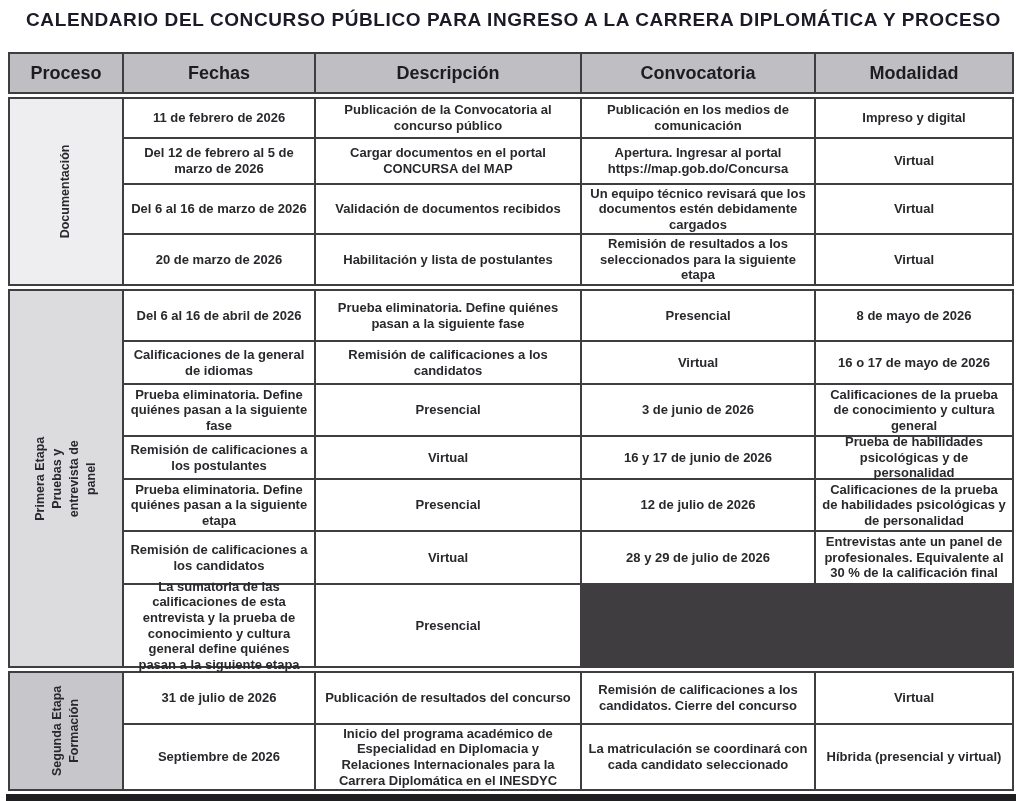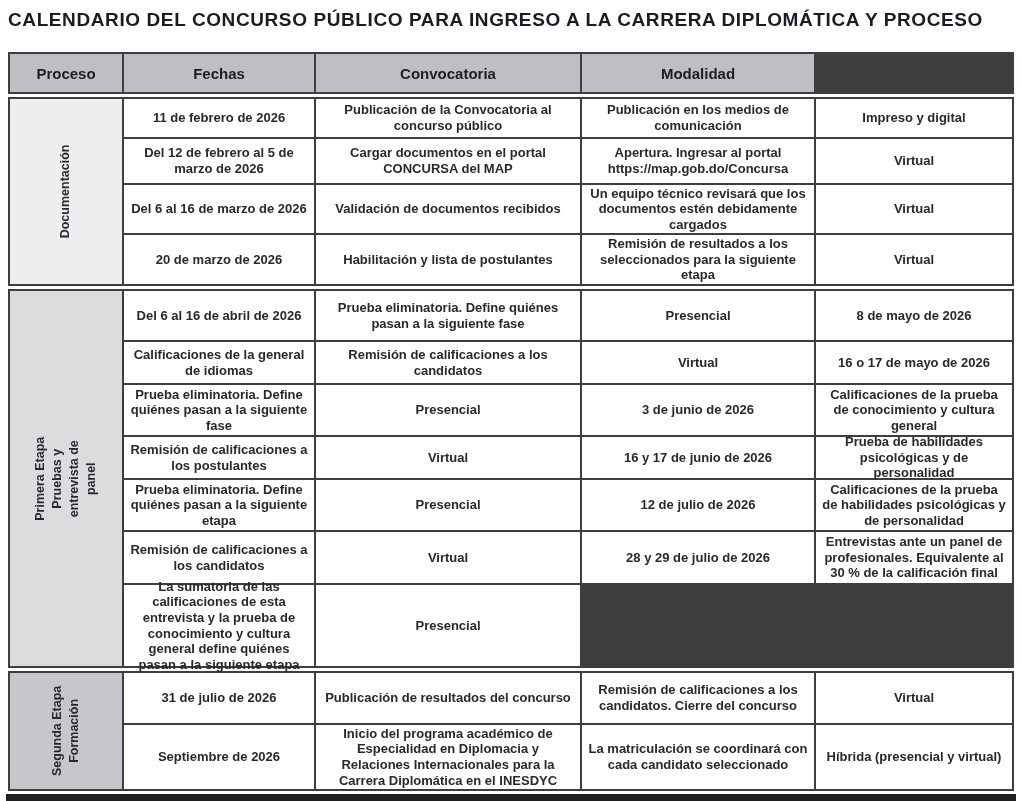--- a/index.html
+++ b/index.html
@@ -6,31 +6,31 @@
     --border:#3f3d40; --header-bg:#bfbfc3; --group-doc-bg:#eeeef0;
     --group-etapa1-bg:#dcdcdf; --group-etapa2-bg:#c7c7cb; --cell-bg:#ffffff;
     --text:#2a282c; --title-text:#1d1a28; --bottom-bar:#1f1f22; --page-bg:#ffffff;
   }
   *{box-sizing:content-box;margin:0;padding:0;}
   html,body{width:1022px;height:801px;overflow:hidden;background:var(--page-bg,#fff);
     font-family:"Liberation Sans","DejaVu Sans",sans-serif;}
   .page{width:1022px;height:801px;position:relative;}
   .title{
     font-size:19px;font-weight:bold;color:var(--title-text,#1d1a28);
-    letter-spacing:0.6px;margin:9px 3px 21px 8px;white-space:nowrap;
+    letter-spacing:0.6px;margin:9px 3px 21px 8px;white-space:nowrap;text-align:center;
   }
   .tblock{
     display:grid;
     grid-template-columns:112px 190px 264px 232px 196px;
     gap:2px;background:var(--border,#3f3d40);padding:2px;
     width:1002px;margin:0 0 3px 8px;
   }
   .hdr-cell{
     background:var(--header-bg,#bfbfc3);display:flex;align-items:center;justify-content:center;
-    font-size:15px;font-weight:bold;color:#1e1c20;text-align:center;
+    font-size:18px;font-weight:bold;color:#1e1c20;text-align:center;
   }
   .cell{
     background:var(--cell-bg,#fff);display:flex;align-items:center;justify-content:center;
     text-align:center;padding:2px 6px;font-size:13px;font-weight:bold;
     color:var(--text,#2a282c);line-height:1.2;
   }
   .vcell{display:grid;place-items:center;padding:0;overflow:hidden;}
   .vcell .vtext{
     transform:rotate(-90deg);white-space:pre-line;text-align:center;
     font-size:12.5px;font-weight:bold;line-height:1.35;color:var(--text,#2a282c);
@@ -47,20 +47,21 @@
 </head>
 <body>
 
 <div class="page">
 
   <div class="title">CALENDARIO DEL CONCURSO PÚBLICO PARA INGRESO A LA CARRERA DIPLOMÁTICA Y PROCESO</div>
 
   <div class="tblock block-hdr">
     <div class="hdr-cell">Proceso</div>
     <div class="hdr-cell">Fechas</div>
+    <div class="hdr-cell">Descripción</div>
     <div class="hdr-cell">Convocatoria</div>
     <div class="hdr-cell">Modalidad</div>
   </div>
 
   <div class="tblock block-doc">
     <div class="cell vcell bg-doc" style="grid-row:1/span 4">
       <div class="vtext">Documentación</div>
     </div>
     <div class="cell">11 de febrero de 2026</div>
     <div class="cell">Publicación de la Convocatoria al concurso público</div>

